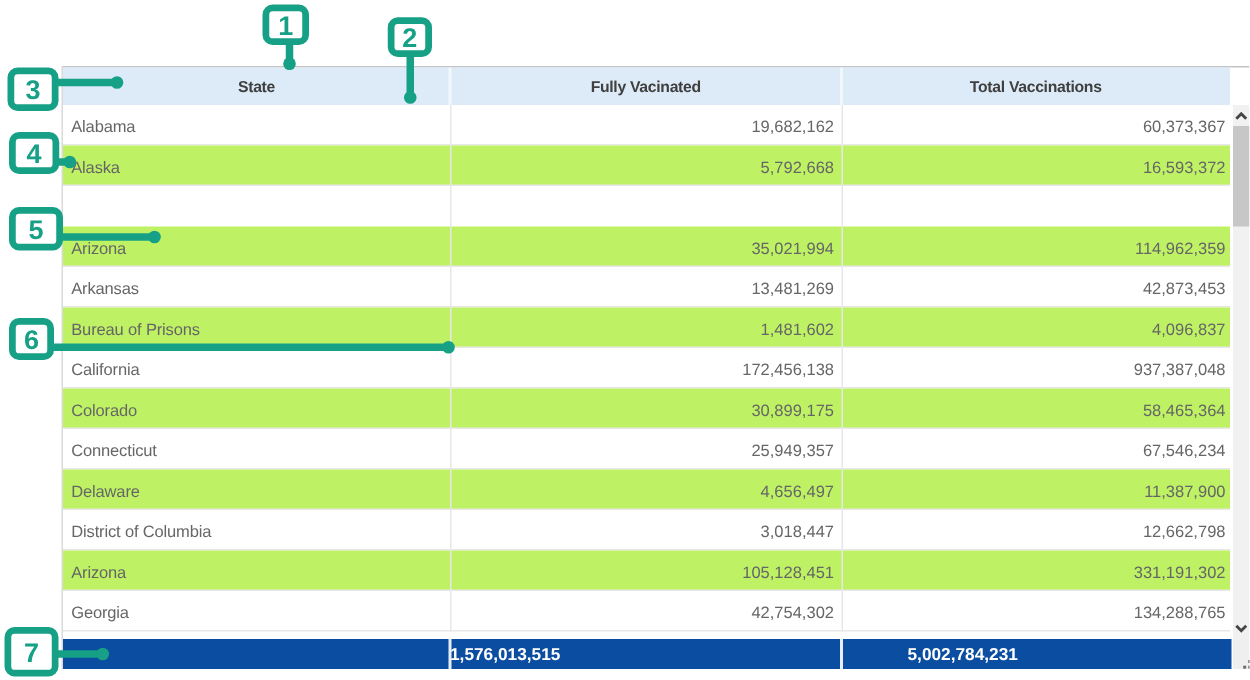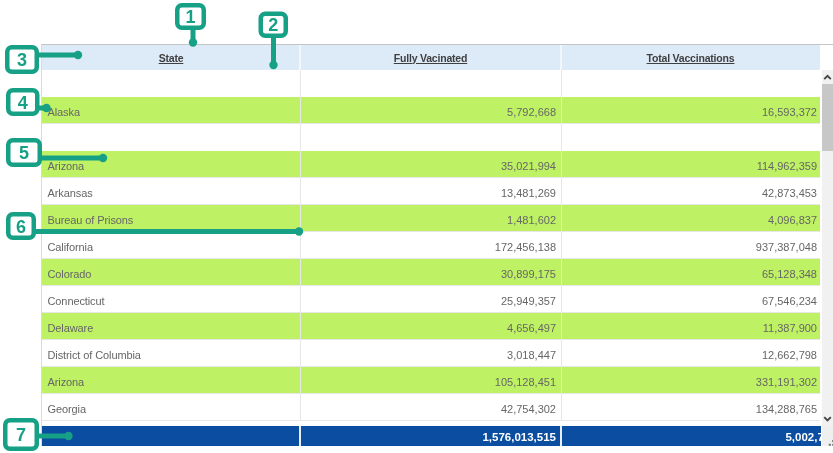--- a/index.html
+++ b/index.html
@@ -1,46 +1,51 @@
 <!DOCTYPE html>
 <html><head>
 <meta charset="utf-8">
 <style>
   html,body{margin:0;padding:0;}
   body{width:833px;height:453px;background:#fff;font-family:"Liberation Sans",sans-serif;position:relative;overflow:hidden;}
   .abs{position:absolute;}
   
   #hdr{left:42px;top:45px;width:778px;height:25px;background:#ddeaf7;}
   .hcell{position:absolute;top:0;height:25px;display:flex;align-items:center;justify-content:center;
-         font-size:10.5px;font-weight:700;color:#3f3f3f;letter-spacing:-0.2px;text-decoration:underline;}
+         font-size:10.5px;font-weight:700;color:#3f3f3f;letter-spacing:-0.2px;}
   
   #rows{left:42px;top:70px;width:778px;height:351px;}
   .row{position:absolute;left:0;width:778px;height:27px;box-sizing:border-box;border-bottom:1px solid #e7e7e7;}
   .row.alt{background:#bef264;}
   .c1{position:absolute;left:5.5px;top:1.5px;height:26px;line-height:27px;font-size:11px;color:#666;letter-spacing:-0.1px;}
   .c2{position:absolute;right:264px;top:1.5px;height:26px;line-height:27px;font-size:11px;color:#666;}
   .c3{position:absolute;right:3px;top:1.5px;height:26px;line-height:27px;font-size:11px;color:#666;}
   
   #foot{left:42px;top:426px;width:779px;height:20px;background:#0b4da0;}
-  .fcell{position:absolute;top:1px;height:20px;line-height:20px;font-size:11.5px;font-weight:700;color:#fff;text-align:right;}
+  .fcell{position:absolute;top:1px;height:20px;line-height:20px;font-size:11.5px;font-weight:700;color:#fff;}
 </style>
 </head>
 <body>
 
   <div class="abs" style="left:42px;top:44px;width:791px;height:1px;background:#c4c4c4;"></div>
 
   <div class="abs" id="hdr">
     <div class="hcell" style="left:0;width:258px;">State</div>
     <div class="hcell" style="left:258px;width:261px;">Fully Vacinated</div>
     <div class="hcell" style="left:519px;width:259px;">Total Vaccinations</div>
     <div class="abs" style="left:257px;top:0;width:2px;height:25px;background:#f2f7fc;"></div>
     <div class="abs" style="left:518px;top:0;width:2px;height:25px;background:#f2f7fc;"></div>
   </div>
 
   <div class="abs" id="rows">
+    <div class="row" style="top:0px">
+      <div class="c1">Alabama</div>
+      <div class="c2">19,682,162</div>
+      <div class="c3">60,373,367</div>
+    </div>
     <div class="row alt" style="top:27px">
       <div class="c1">Alaska</div>
       <div class="c2">5,792,668</div>
       <div class="c3">16,593,372</div>
     </div>
     <div class="row alt" style="top:81px">
       <div class="c1">Arizona</div>
       <div class="c2">35,021,994</div>
       <div class="c3">114,962,359</div>
     </div>
@@ -55,21 +60,21 @@
       <div class="c3">4,096,837</div>
     </div>
     <div class="row" style="top:162px">
       <div class="c1">California</div>
       <div class="c2">172,456,138</div>
       <div class="c3">937,387,048</div>
     </div>
     <div class="row alt" style="top:189px">
       <div class="c1">Colorado</div>
       <div class="c2">30,899,175</div>
-      <div class="c3">65,128,348</div>
+      <div class="c3">58,465,364</div>
     </div>
     <div class="row" style="top:216px">
       <div class="c1">Connecticut</div>
       <div class="c2">25,949,357</div>
       <div class="c3">67,546,234</div>
     </div>
     <div class="row alt" style="top:243px">
       <div class="c1">Delaware</div>
       <div class="c2">4,656,497</div>
       <div class="c3">11,387,900</div>

